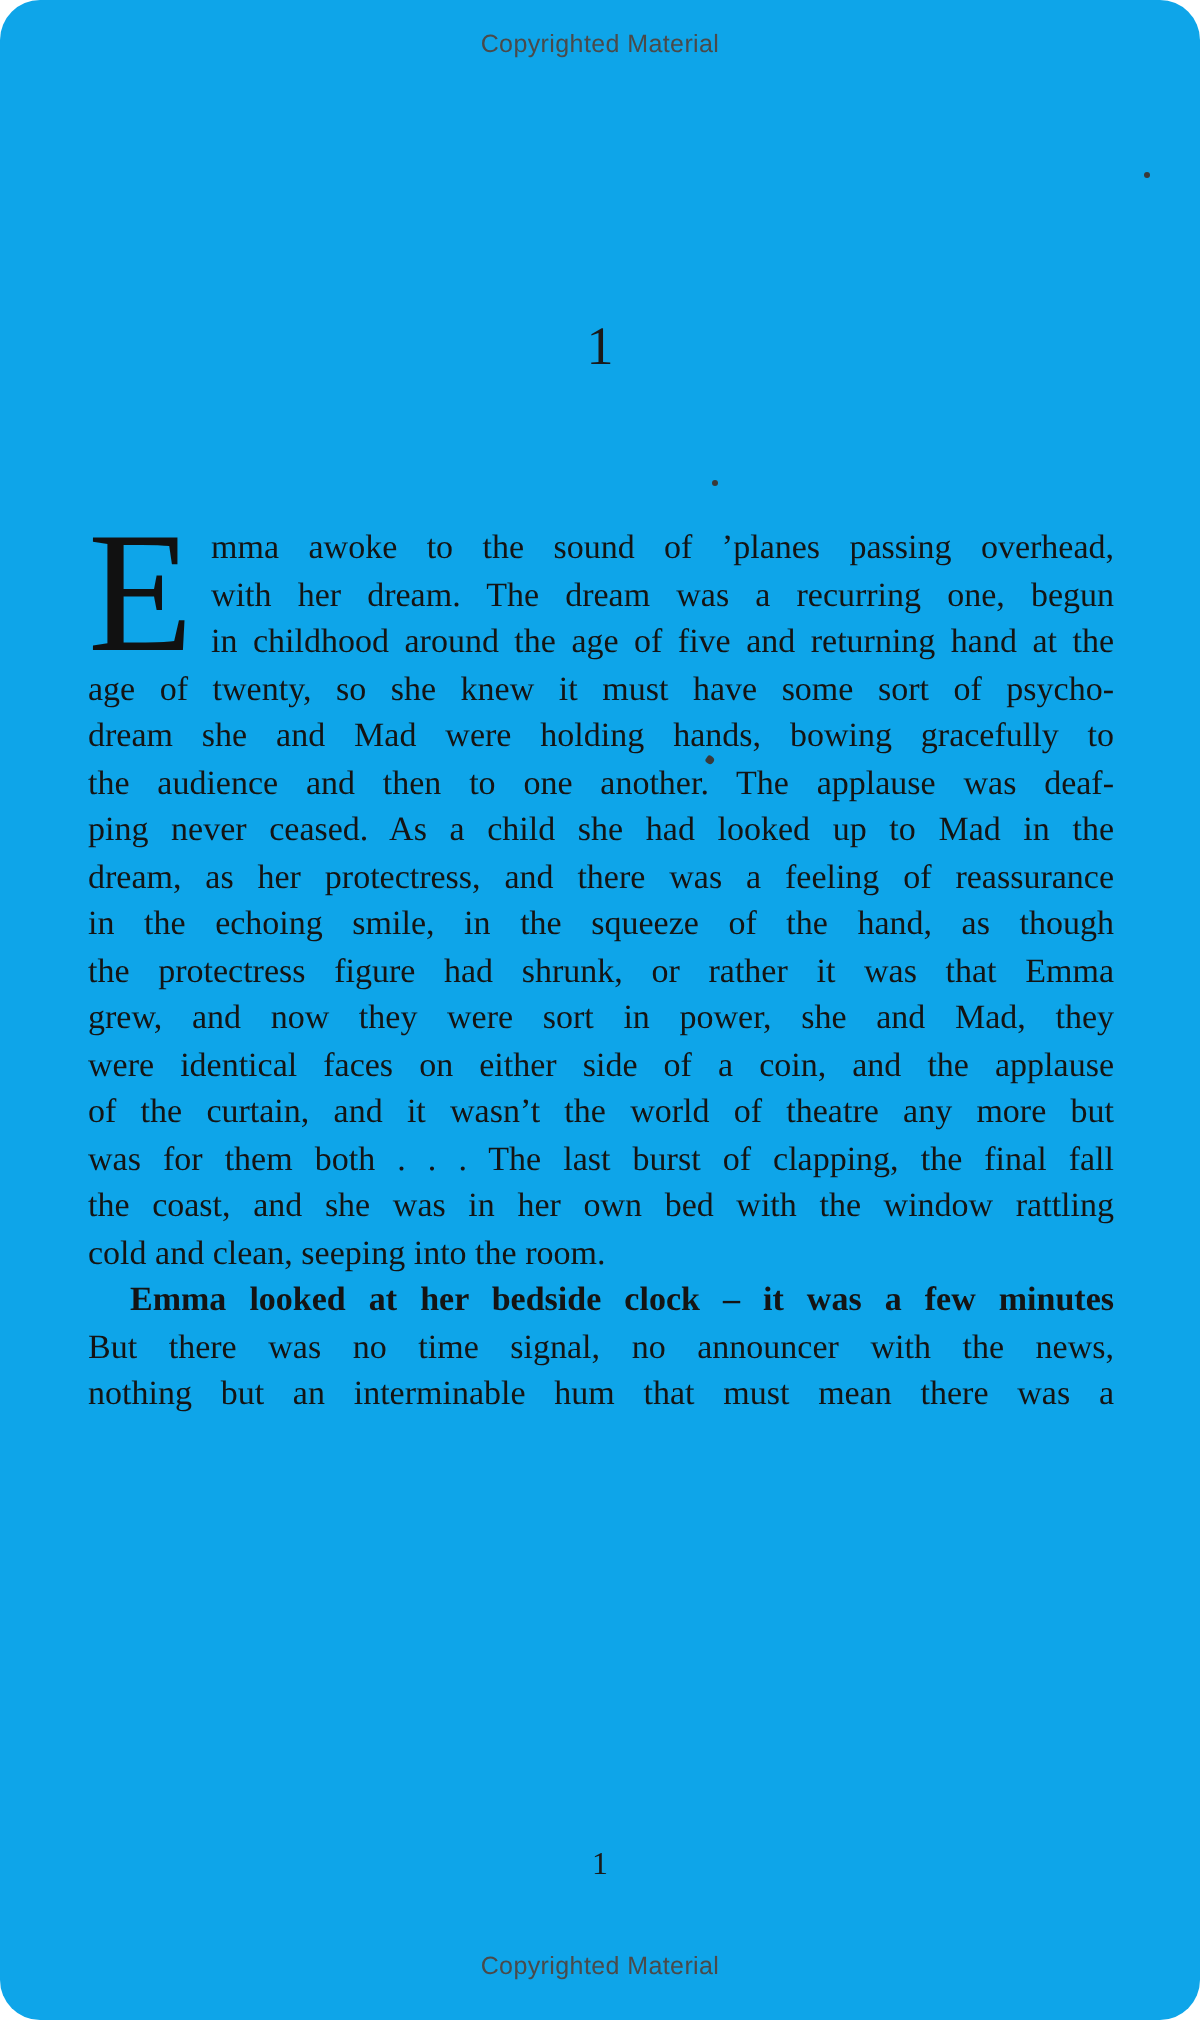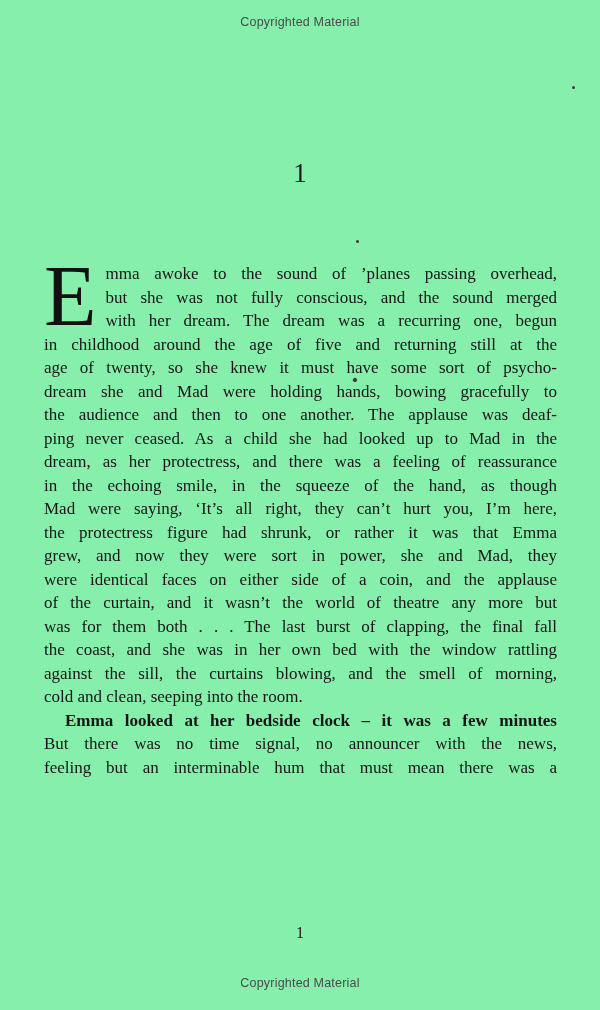--- a/index.html
+++ b/index.html
@@ -4,24 +4,25 @@
 <style>
   html, body {
     margin: 0;
     padding: 0;
     background: #ffffff;
   }
   .page {
     position: relative;
     width: 600px;
     height: 1010px;
-    background: #86efac;
+    background: #0ea5e9;
     overflow: hidden;
     font-family: "Liberation Serif", serif;
     color: #1a1a1a;
+    border-radius: 20px;
   }
   .copyright-notice {
     position: absolute;
     left: 0;
     width: 100%;
     text-align: center;
     font-family: "Liberation Sans", sans-serif;
     font-size: 12.5px;
     color: #4a4a4a;
     letter-spacing: 0.2px;
@@ -106,44 +107,41 @@
   <div class="artifact-dot artifact-2"></div>
   <div class="artifact-dot artifact-3"></div>
 
   <div class="chapter-heading">1</div>
 
   <div class="body-text">
 
     <div class="paragraph">
       <span class="dropcap">E</span>
     <div class="line">mma awoke to the sound of ’planes passing overhead,</div>
-        <div class="line">but she was not fully conscious, and the sound merged</div>
         <div class="line">with her dream. The dream was a recurring one, begun</div>
-        <div class="line">in childhood around the age of five and returning still at the</div>
+        <div class="line">in childhood around the age of five and returning hand at the</div>
         <div class="line">age of twenty, so she knew it must have some sort of psycho-</div>
         <div class="line">dream she and Mad were holding hands, bowing gracefully to</div>
         <div class="line">the audience and then to one another. The applause was deaf-</div>
         <div class="line">ping never ceased. As a child she had looked up to Mad in the</div>
         <div class="line">dream, as her protectress, and there was a feeling of reassurance</div>
         <div class="line">in the echoing smile, in the squeeze of the hand, as though</div>
-        <div class="line">Mad were saying, ‘It’s all right, they can’t hurt you, I’m here,</div>
         <div class="line">the protectress figure had shrunk, or rather it was that Emma</div>
         <div class="line">grew, and now they were sort in power, she and Mad, they</div>
         <div class="line">were identical faces on either side of a coin, and the applause</div>
         <div class="line">of the curtain, and it wasn’t the world of theatre any more but</div>
         <div class="line">was for them both . . . The last burst of clapping, the final fall</div>
         <div class="line">the coast, and she was in her own bed with the window rattling</div>
-        <div class="line">against the sill, the curtains blowing, and the smell of morning,</div>
         <div class="line last">cold and clean, seeping into the room.</div>
       </div>
 
     <div class="paragraph indent">
         <div class="line">Emma looked at her bedside clock – it was a few minutes</div>
         <div class="line">But there was no time signal, no announcer with the news,</div>
-        <div class="line">feeling but an interminable hum that must mean there was a</div>
+        <div class="line">nothing but an interminable hum that must mean there was a</div>
       </div>
 
   </div>
 
   <div class="page-number">1</div>
 
   <div class="copyright-notice copyright-bottom">Copyrighted Material</div>
 
 </div>
 

